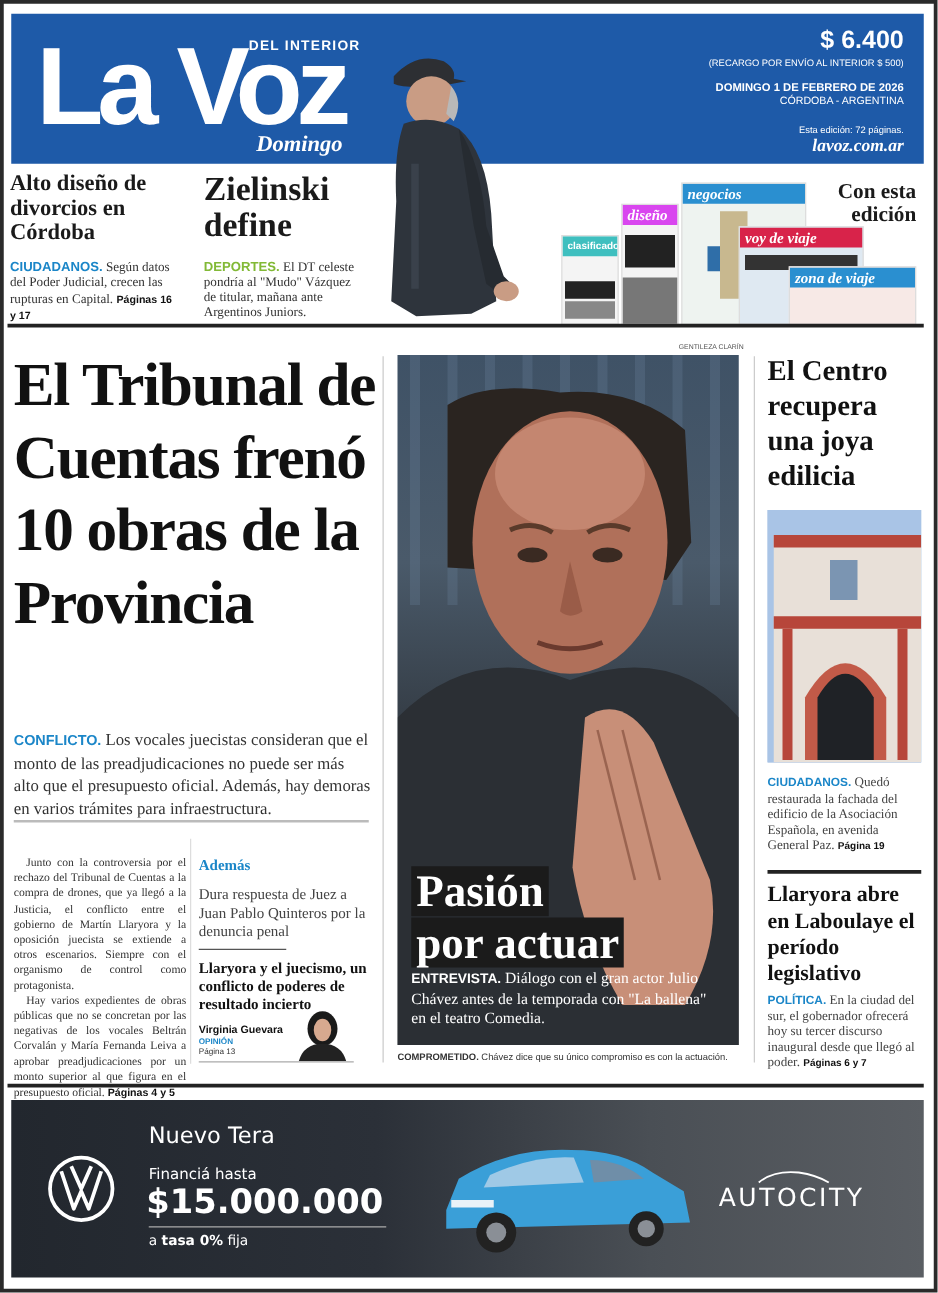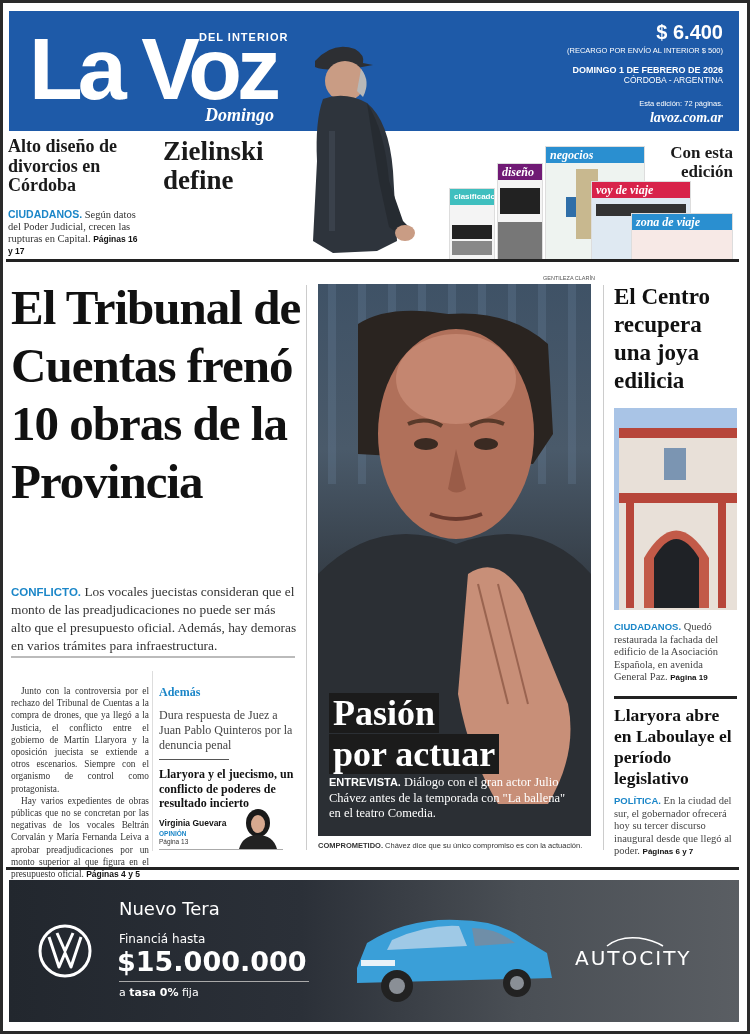--- a/index.html
+++ b/index.html
@@ -104,30 +104,34 @@
   </svg>
 
   <div class="teaser-title" style="left:5px; top:134px; width:130px; font-size:18px; line-height:19.5px;">Alto diseño de divorcios en Córdoba</div>
   <div class="body-s" style="left:5px; top:205px; width:130px; font-size:10.5px; line-height:12px;">
     <span class="kicker c-blue">CIUDADANOS.</span>
     <span>Según datos del Poder Judicial, crecen las rupturas en Capital.</span>
     <span class="pages-ref" style="font-size:8.5px;">Páginas 16 y 17</span>
   </div>
 
   <div class="teaser-title" style="left:160px; top:134px; width:130px; font-size:27px; line-height:29px;">Zielinski define</div>
+  <div class="body-s" style="left:160px; top:205px; width:130px; font-size:10.5px; line-height:12px;">
+    <span class="kicker c-green">DEPORTES.</span>
+    <span>El DT celeste pondría al "Mudo" Vázquez de titular, mañana ante Argentinos Juniors.</span>
+  </div>
 
   <div class="supplements">
     <div class="con-esta" style="width:70px;">Con esta edición</div>
     <div class="supp" style="left:2px; top:45px; width:46px; height:72px;">
       <div class="band" style="background:#3fbfbf; font-size:8px; font-style:normal; font-family:'Liberation Sans',sans-serif;">clasificados</div>
       <div style="margin:20px 2px 0; height:14px; background:#222;"></div>
       <div style="margin:2px 2px 0; height:14px; background:#888;"></div>
     </div>
     <div class="supp" style="left:50px; top:20px; width:46px; height:97px;">
-      <div class="band" style="background:#701a75;">diseño</div>
+      <div class="band" style="background:#d946ef;">diseño</div>
       <div style="margin:8px 2px 0; height:26px; background:#222;"></div>
       <div style="margin:8px 0 0; height:42px; background:#777;"></div>
     </div>
     <div class="supp" style="left:98px; top:3px; width:100px; height:114px; background:#eef3f0;">
       <div class="band" style="background:#2a8fd0;">negocios</div>
       <div style="position:absolute; left:30px; top:22px; width:22px; height:70px; background:#c8b88f;"></div>
       <div style="position:absolute; left:20px; top:50px; width:10px; height:20px; background:#2f6ea8;"></div>
     </div>
     <div class="supp" style="left:144px; top:38px; width:100px; height:79px; background:#dfe9f2;">
       <div class="band" style="background:#d8234a;">voy de viaje</div>

